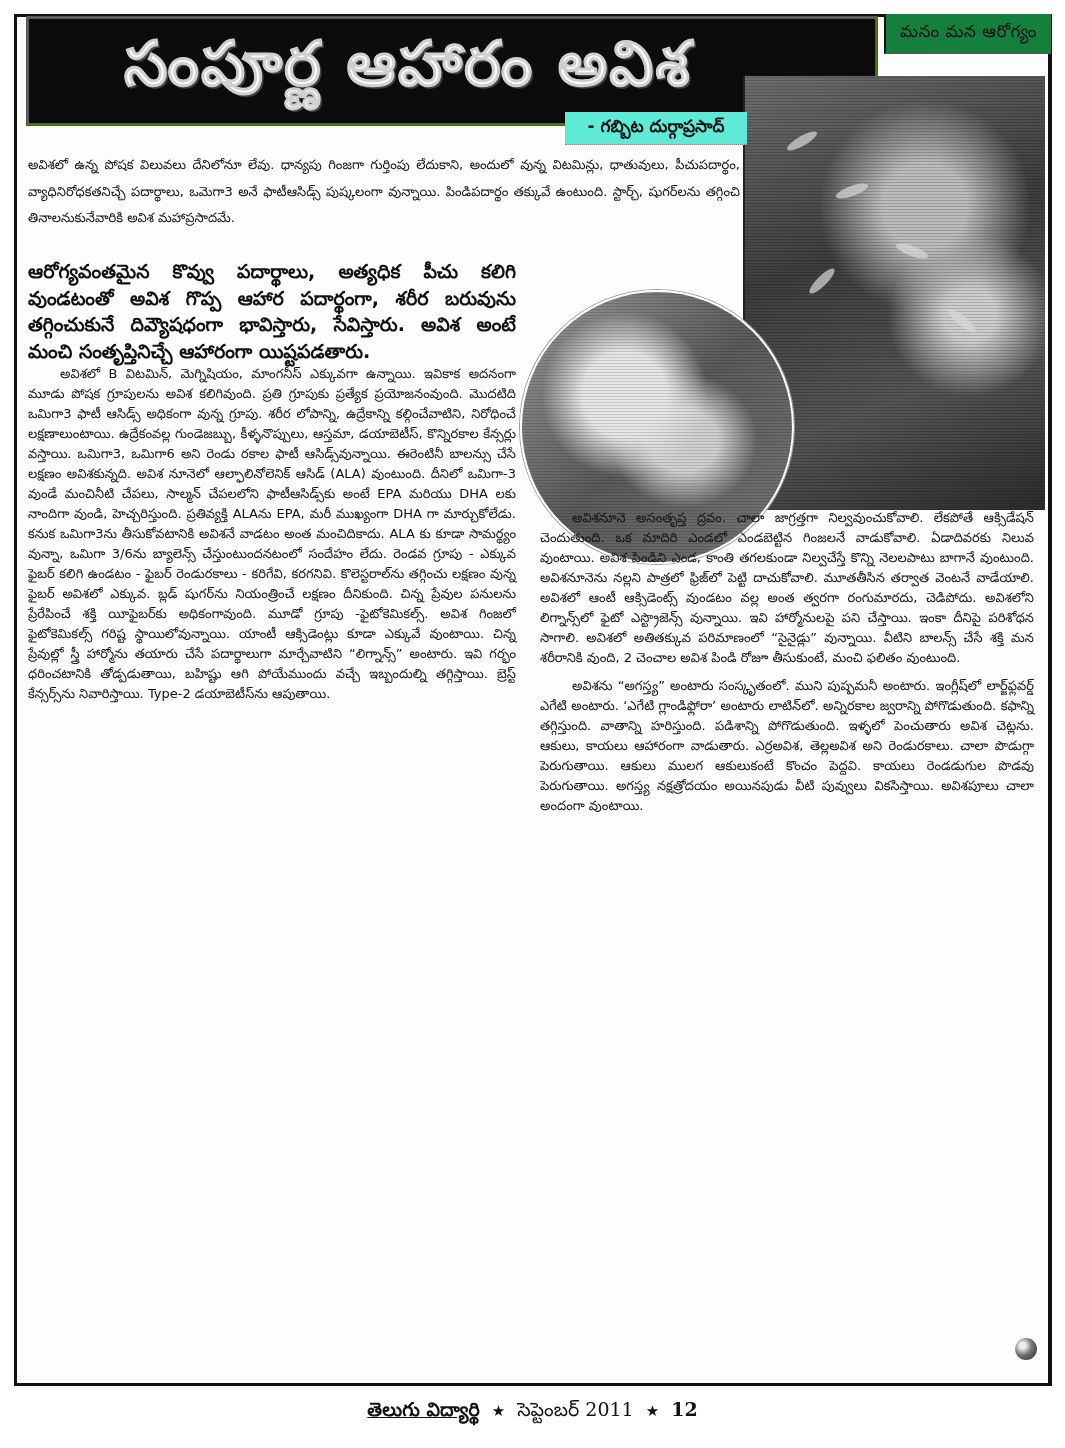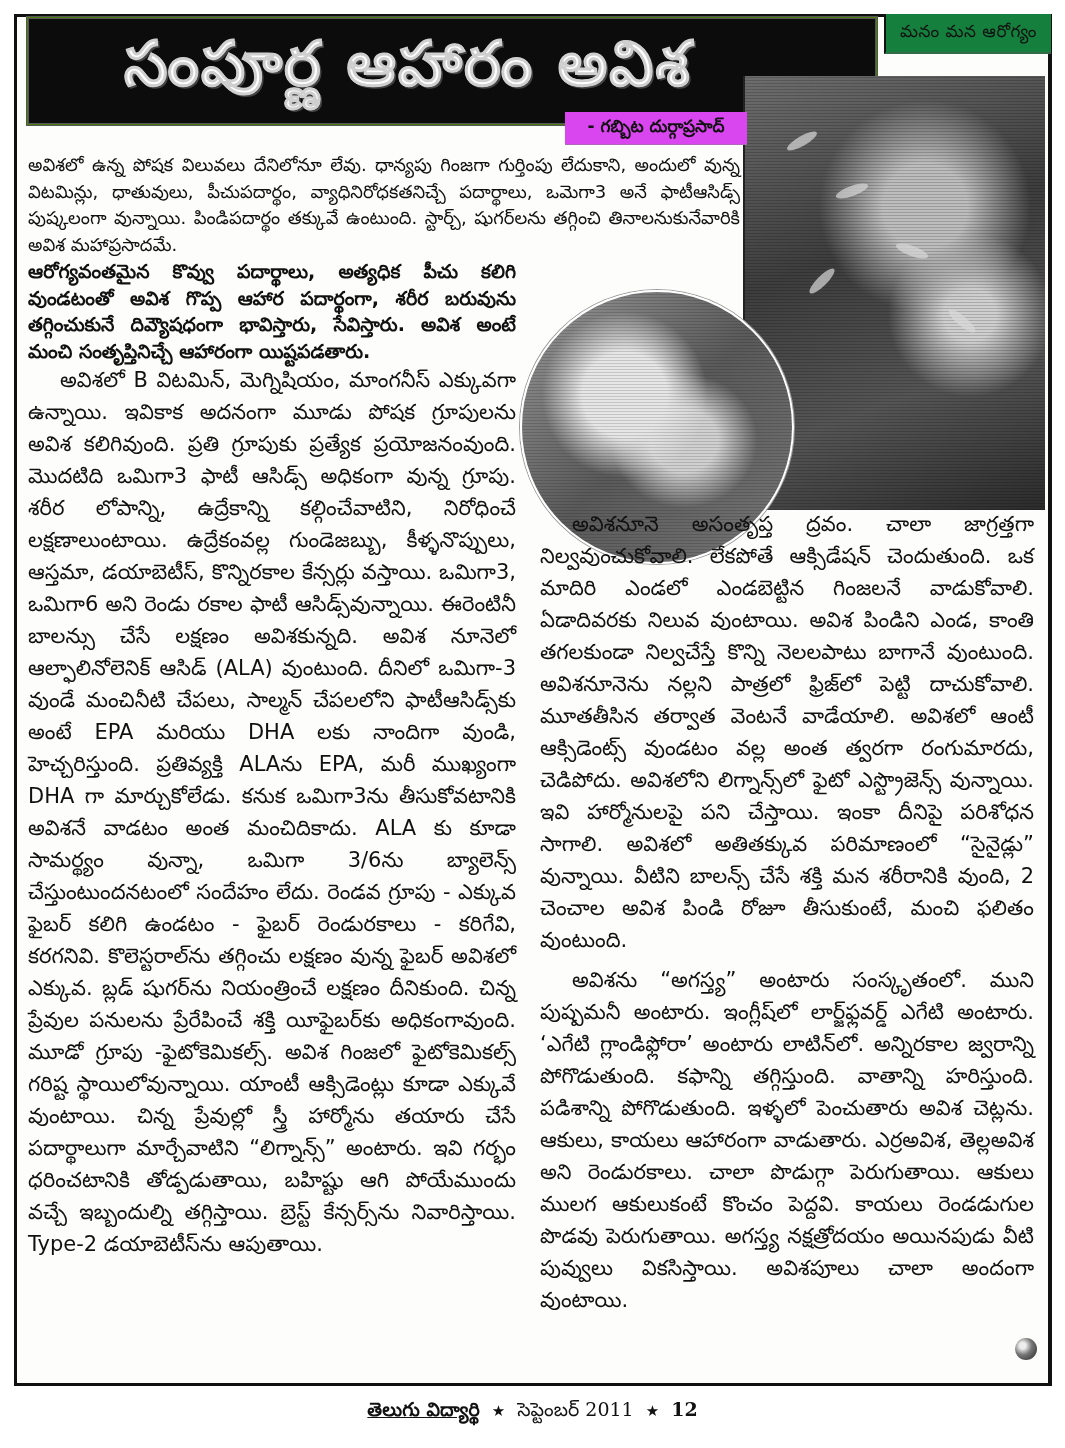--- a/index.html
+++ b/index.html
@@ -29,21 +29,21 @@
     .title-text {
       position: absolute; left: 95px; top: 8px;
       font-size: 62px; font-weight: bold; color: #fff; letter-spacing: 2px;
       -webkit-text-stroke: 1px #cfcfcf;
       text-shadow: 2px 2px 0 #444;
       font-family: "DejaVu Sans", sans-serif;
       white-space: nowrap;
     }
     .byline {
       position: absolute; left: 565px; top: 112px; width: 182px; height: 32px;
-      background: #d946ef; border-bottom: 1px dotted #888;
+      background: #5eead4; border-bottom: 1px dotted #888;
       font-size: 17px; font-weight: bold; display: flex; align-items: center; justify-content: center;
       white-space: nowrap;
     }
     .photo-rect {
       position: absolute; left: 743px; top: 76px; width: 300px; height: 434px;
       background:
         repeating-linear-gradient(0deg, rgba(0,0,0,0.18) 0 1px, transparent 1px 3px),
         radial-gradient(circle at 60% 30%, #bdbdbd 0 12%, transparent 30%),
         radial-gradient(circle at 75% 55%, #cfcfcf 0 8%, transparent 25%),
         linear-gradient(160deg, #6e6e6e 0%, #3d3d3d 40%, #555 70%, #2b2b2b 100%);
@@ -58,25 +58,25 @@
       border-radius: 50%; overflow: hidden;
       background:
         repeating-linear-gradient(0deg, rgba(0,0,0,0.15) 0 1px, transparent 1px 3px),
         radial-gradient(ellipse at 38% 38%, #e6e6e6 0 18%, transparent 35%),
         radial-gradient(ellipse at 60% 55%, #d0d0d0 0 15%, transparent 32%),
         linear-gradient(135deg, #9a9a9a 0%, #5a5a5a 50%, #777 100%);
       border: 2px solid #fff;
       box-shadow: 0 0 0 1px #999;
     }
     .col {
-      position: absolute; font-size: 21px; line-height: 32px; text-align: justify;
+      position: absolute; font-size: 13px; line-height: 20px; text-align: justify;
     }
     .col p { margin: 0; }
     .intro {
-      left: 28px; top: 152px; width: 712px; font-size: 18px; line-height: 26.5px; font-weight: 500;
+      left: 28px; top: 152px; width: 712px; font-size: 13px; line-height: 26.5px; font-weight: 500;
     }
     .intro2 {
       left: 28px; top: 258px; width: 488px; font-size: 19px; line-height: 26.5px; font-weight: 700;
     }
     .left-col { left: 28px; top: 364px; width: 488px; }
     .left-col p.gap { margin-top: 10px; }
     .indent { text-indent: 32px; }
     .right-col { left: 540px; top: 500px; width: 494px; }
     .right-col p.gap { margin-top: 8px; }
     .caption-wrap { padding-left: 252px; }

